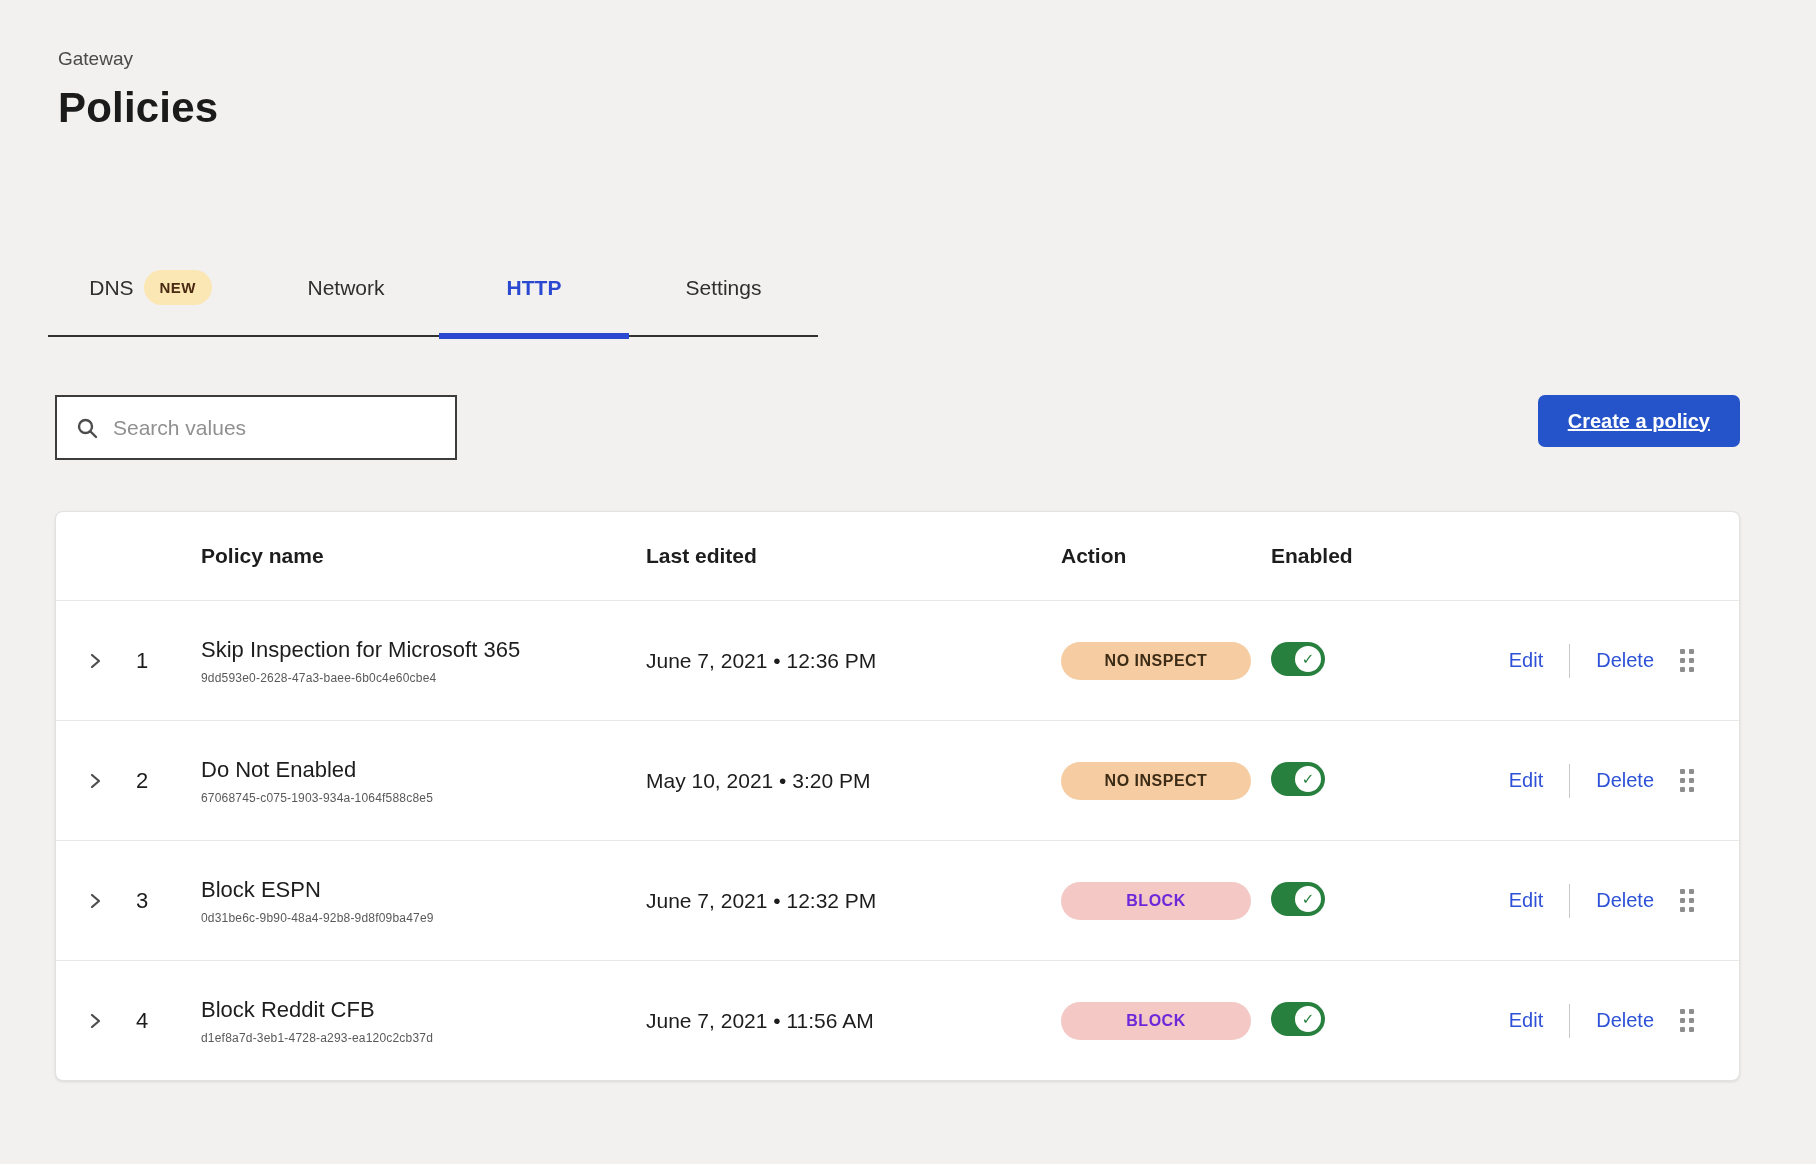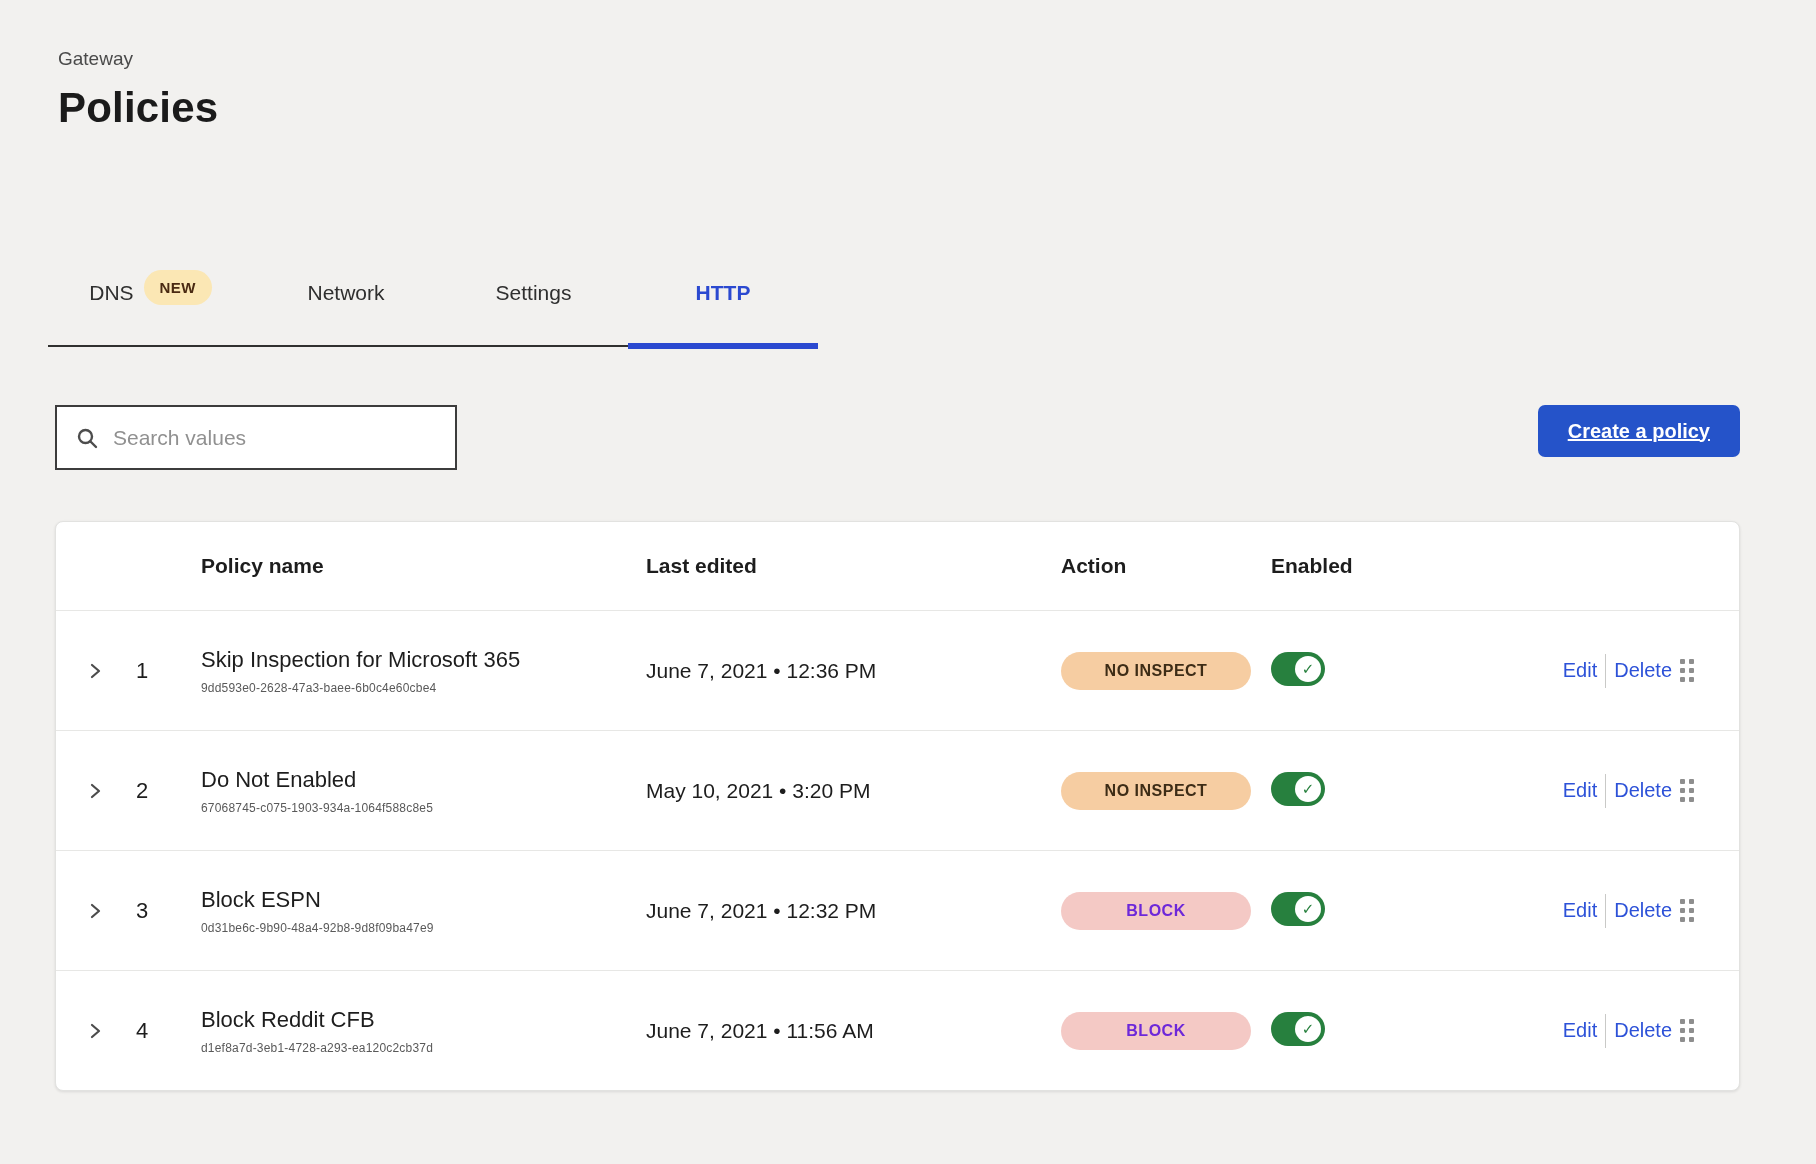--- a/index.html
+++ b/index.html
@@ -20,24 +20,24 @@
   
   .tabs {
     margin: 138px 0 0 48px;
     width: 770px;
     display: flex;
     border-bottom: 2px solid #30302f;
   }
   .tab {
     position: relative;
     display: flex;
-    align-items: flex-end;
+    align-items: center;
     justify-content: center;
     gap: 10px;
-    padding-bottom: 40px;
+    padding-bottom: 30px;
     font-size: 21px;
     color: #2f2f2f;
     cursor: pointer;
   }
   .tab-dns { width: 205px; }
   .tab-network { width: 186px; }
   .tab-http { width: 190px; }
   .tab-settings { width: 189px; }
   .tab.active { color: #2b49d0; font-weight: 700; }
   .tab.active::after {
@@ -157,21 +157,21 @@
     font-size: 15px;
     font-weight: 700;
     color: #27803e;
     line-height: 1;
   }
 
   .actions-cell {
     display: flex;
     align-items: center;
     justify-content: flex-end;
-    gap: 8px;
+    gap: 26px;
     padding-right: 45px;
   }
   .link { color: #2d52d8; font-size: 20px; text-decoration: none; cursor: pointer; }
   .vdivider { width: 1px; height: 34px; background: #c9c9c7; }
   .drag-handle {
     display: grid;
     grid-template-columns: repeat(2, 5px);
     grid-template-rows: repeat(3, 5px);
     gap: 4px;
     cursor: grab;
@@ -189,25 +189,25 @@
   </div>
 
   <div class="tabs">
     <div class="tab tab-dns">
       <span>DNS</span>
       <span class="new-badge">NEW</span>
     </div>
     <div class="tab tab-network">
       <span>Network</span>
     </div>
+    <div class="tab tab-http active">
+      <span>HTTP</span>
+    </div>
     <div class="tab tab-settings">
       <span>Settings</span>
-    </div>
-    <div class="tab tab-http active">
-      <span>HTTP</span>
     </div>
   </div>
 
   <div class="toolbar">
     <div class="search-box">
       <span style="display:inline-flex;">
         <svg width="24" height="24" viewBox="0 0 24 24" fill="none" stroke="#4d4d4d" stroke-width="2.4" stroke-linecap="round">
           <circle cx="10.5" cy="10.5" r="6.5"></circle>
           <line x1="15.5" y1="15.5" x2="21" y2="21"></line>
         </svg>

